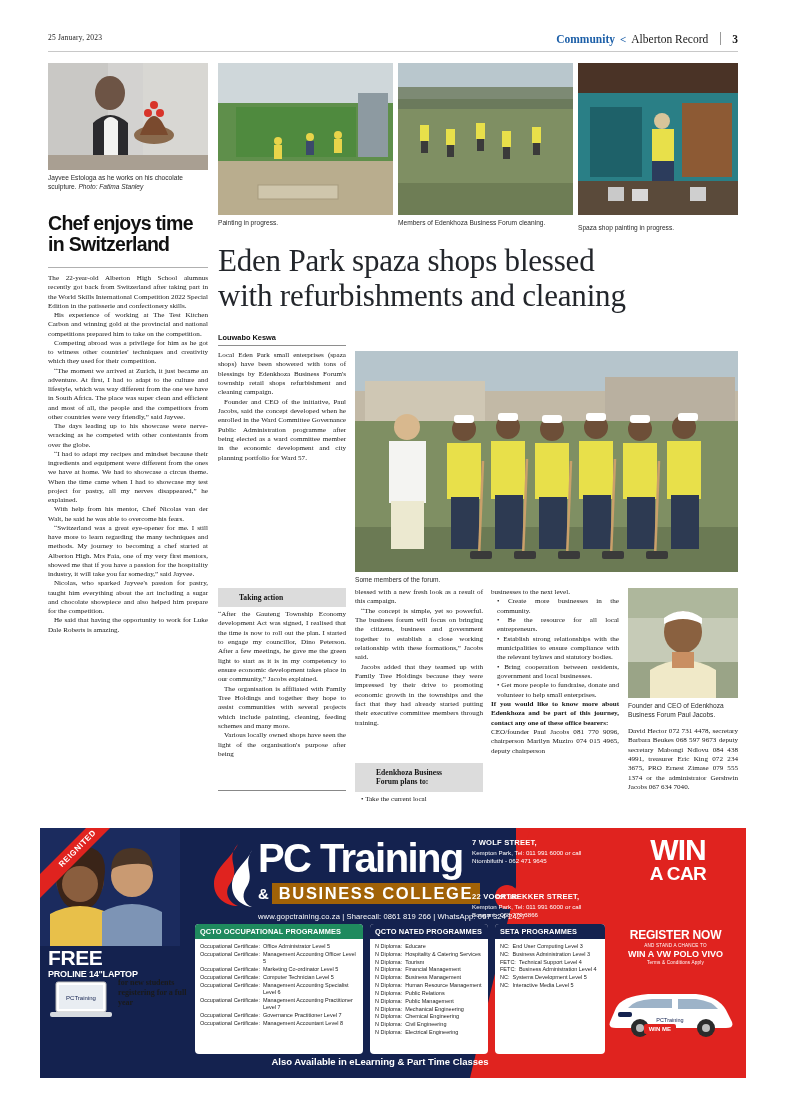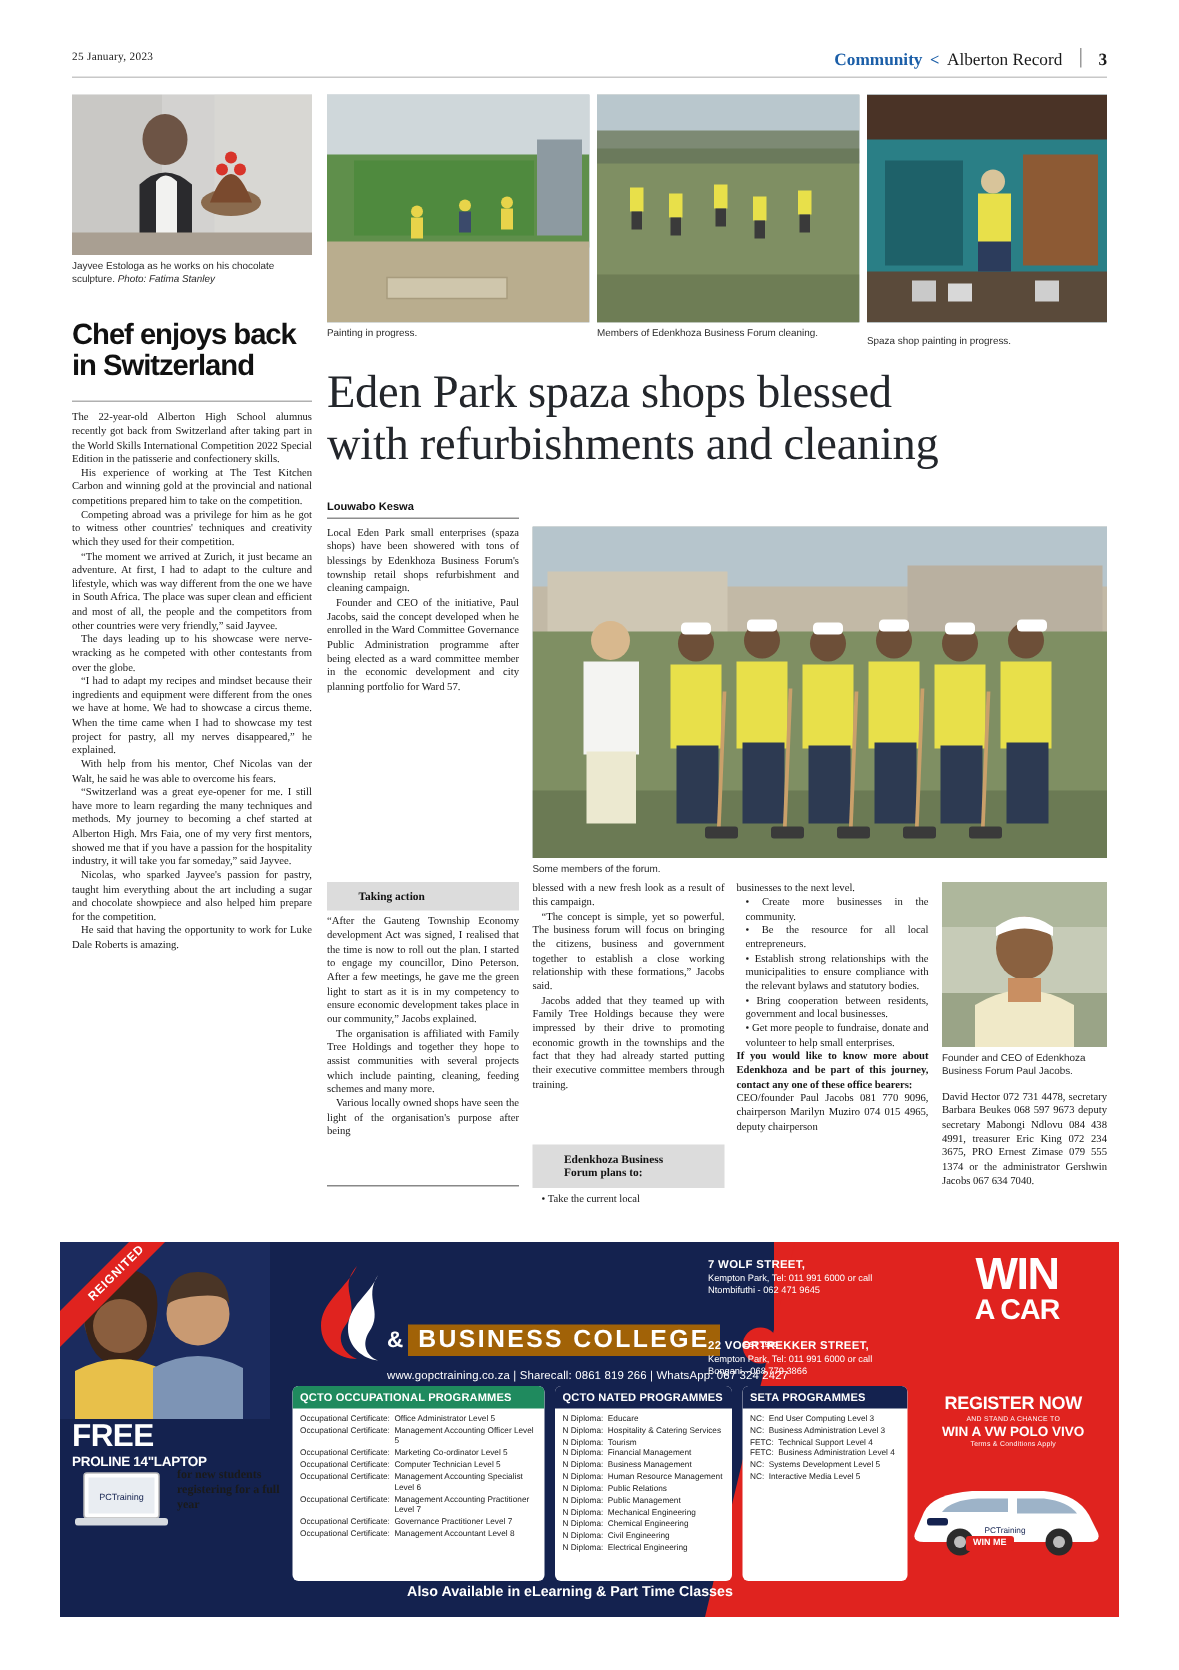--- a/index.html
+++ b/index.html
@@ -206,21 +206,21 @@
       <circle cx="100" cy="50" r="4" fill="#d8342a"></circle>
       <circle cx="112" cy="50" r="4" fill="#d8342a"></circle>
       <circle cx="106" cy="42" r="4" fill="#d8342a"></circle>
       <rect x="0" y="92" width="160" height="15" fill="#a99f92"></rect>
     </svg>
   </div>
   <div class="cap lc-cap">
     <span>Jayvee Estologa as he works on his chocolate sculpture. </span><i>Photo: Fatima Stanley</i>
   </div>
 
-  <div class="headline-left">Chef enjoys back in Switzerland</div>
+  <div class="headline-left">Chef enjoys time in Switzerland</div>
   <div class="lc-rule"></div>
   <div class="lc-body" id="left-body">
       <p class="first">The 22-year-old Alberton High School alumnus recently got back from Switzerland after taking part in the World Skills International Competition 2022 Special Edition in the patisserie and confectionery skills.</p>
       <p>His experience of working at The Test Kitchen Carbon and winning gold at the provincial and national competitions prepared him to take on the competition.</p>
       <p>Competing abroad was a privilege for him as he got to witness other countries' techniques and creativity which they used for their competition.</p>
       <p>“The moment we arrived at Zurich, it just became an adventure. At first, I had to adapt to the culture and lifestyle, which was way different from the one we have in South Africa. The place was super clean and efficient and most of all, the people and the competitors from other countries were very friendly,” said Jayvee.</p>
       <p>The days leading up to his showcase were nerve-wracking as he competed with other contestants from over the globe.</p>
       <p>“I had to adapt my recipes and mindset because their ingredients and equipment were different from the ones we have at home. We had to showcase a circus theme. When the time came when I had to showcase my test project for pastry, all my nerves disappeared,” he explained.</p>
       <p>With help from his mentor, Chef Nicolas van der Walt, he said he was able to overcome his fears.</p>
       <p>“Switzerland was a great eye-opener for me. I still have more to learn regarding the many techniques and methods. My journey to becoming a chef started at Alberton High. Mrs Faia, one of my very first mentors, showed me that if you have a passion for the hospitality industry, it will take you far someday,” said Jayvee.</p>
@@ -430,20 +430,21 @@
       </svg>
     </div>
 
     <div class="ribbon">REIGNITED</div>
 
     <svg class="flame" viewBox="0 0 54 66">
       <path d="M30 2 C16 18 34 26 22 42 C16 50 20 60 30 64 C18 64 6 56 6 42 C6 26 22 18 30 2 Z" fill="#e0231f"></path>
       <path d="M44 8 C34 24 48 32 38 46 C33 54 36 62 44 65 C34 64 24 56 24 44 C24 28 38 22 44 8 Z" fill="#ffffff"></path>
     </svg>
 
+    <div class="brand-pc">PC Training</div>
     <div class="brand-bus">
       <span class="amp">&amp;</span>
       <span class="brand-bus-box">BUSINESS COLLEGE</span>
     </div>
     <div class="est">EST 1990</div>
 
     <div class="ad-contact">www.gopctraining.co.za  |  Sharecall: 0861 819 266  |  WhatsApp: 067 324 2427</div>
 
     <div class="addr-box addr1">
       <div class="addr-title">7 WOLF STREET,</div>

